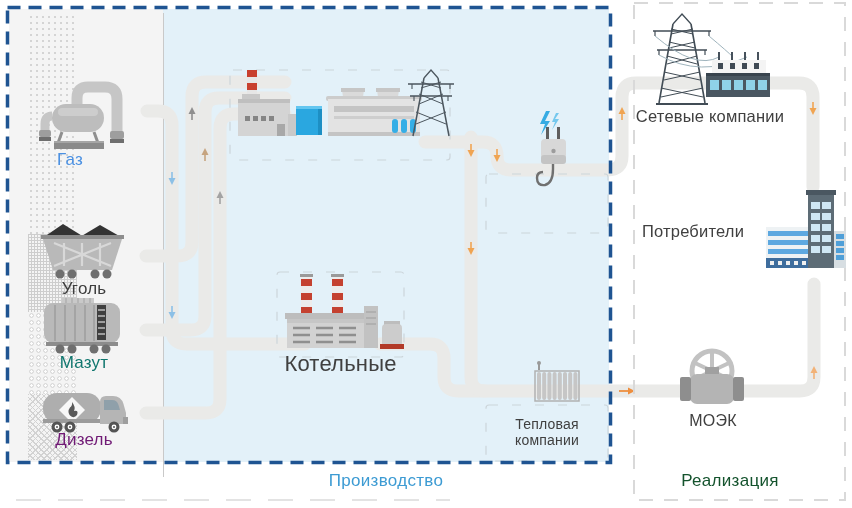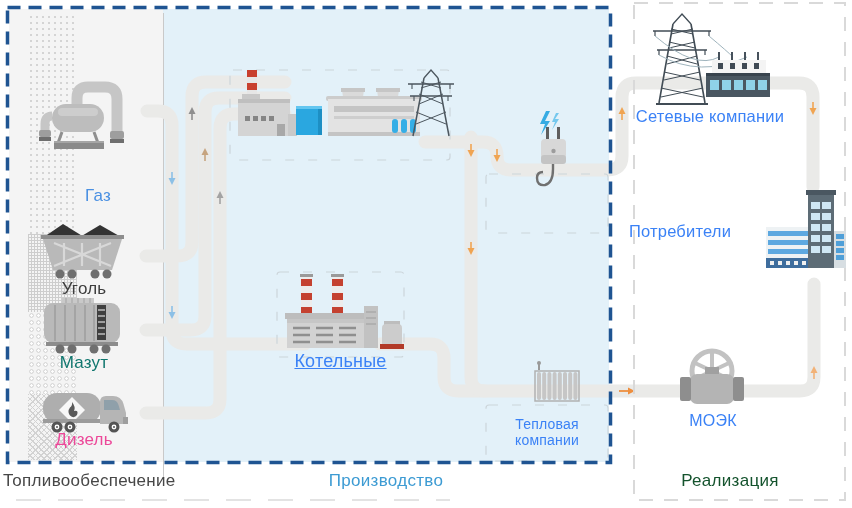--- a/index.html
+++ b/index.html
@@ -7,26 +7,26 @@
          font-family:"Liberation Sans",sans-serif;}
   .bg{position:absolute;}
   #bg-fuel{left:9px;top:9px;width:154px;height:453px;background:#f4f4f4;}
   #bg-prod{left:163px;top:9px;width:446px;height:453px;background:#e3f1f9;}
   #tex{position:absolute;left:28px;top:14px;width:49px;height:446px;opacity:.85;}
   #tex .t1{height:220px;background-image:radial-gradient(#cfcfcf 0.8px,transparent 1px);background-size:6px 6px;}
   #tex .t2{height:78px;background-image:linear-gradient(#c7c7c7 1px,transparent 1px),linear-gradient(90deg,#c7c7c7 1px,transparent 1px);background-size:3px 3px;}
   #tex .t3{height:82px;background-image:radial-gradient(circle,#ffffff 1px,#c9c9c9 1.6px,transparent 2.8px);background-size:7px 7px;}
   #tex .t4{height:66px;background-image:repeating-linear-gradient(45deg,#cdcdcd 0 1px,transparent 1px 4px),repeating-linear-gradient(-45deg,#cdcdcd 0 1px,transparent 1px 4px);}
   svg{position:absolute;left:0;top:0;}
-  .lbl{position:absolute;font-size:16px;color:#3b82f6;text-align:center;letter-spacing:.2px;line-height:1.15;}
+  .lbl{position:absolute;font-size:16px;color:#404040;text-align:center;letter-spacing:.2px;line-height:1.15;}
   .lbl-fuel{font-size:17px;}
   .c-gas{color:#4a90e2;}
   .c-coal{color:#3d3d3d;}
   .c-mazut{color:#0f766e;}
-  .c-diesel{color:#ec4899;}
+  .c-diesel{color:#701a75;}
   .c-prod{color:#3d9bd3;}
   .c-sales{color:#14532d;}
   .c-dark{color:#474747;}
   .lbl-bottom{font-size:17px;letter-spacing:.3px;}
 </style>
 </head>
 <body>
 
 <div id="stage">
 
@@ -333,33 +333,32 @@
       <circle cx="712" cy="371" r="20" fill="none" stroke="#c2c2c2" stroke-width="5"></circle>
       <path d="M712 352 V390 M695 363 L729 379 M729 363 L695 379" stroke="#c2c2c2" stroke-width="4"></path>
       <circle cx="712" cy="371" r="4" fill="#a0a0a0"></circle>
       <rect x="705" y="367" width="14" height="9" fill="#a0a0a0"></rect>
       <rect x="690" y="374" width="44" height="30" rx="7" fill="#b4b4b4"></rect>
       <rect x="680" y="377" width="11" height="24" rx="2" fill="#8e8e8e"></rect>
       <rect x="733" y="377" width="11" height="24" rx="2" fill="#8e8e8e"></rect>
     </g>
   </svg>
 
-  <div class="lbl lbl-fuel c-gas" style="left:28px;top:150px;width:140px;margin-top:36px;">Газ</div>
+  <div class="lbl lbl-fuel c-gas" style="left:0;top:150px;width:140px;">Газ</div>
   <div class="lbl lbl-fuel c-coal" style="left:14px;top:279px;width:140px;">Уголь</div>
   <div class="lbl lbl-fuel c-mazut" style="left:14px;top:353px;width:140px;">Мазут</div>
   <div class="lbl lbl-fuel c-diesel" style="left:14px;top:430px;width:140px;">Дизель</div>
 
-  <div class="lbl" style="left:277px;top:351px;width:127px;font-size:18px;text-decoration:underline;">Котельные</div>
+  <div class="lbl" style="left:277px;top:351px;width:127px;font-size:22px;">Котельные</div>
 
   <div class="lbl" style="left:483px;top:416px;width:128px;font-size:14px;">
     <div>Тепловая</div>
     <div>компании</div>
   </div>
 
   <div class="lbl" style="left:630px;top:107px;width:160px;font-size:16.5px;">Сетевые компании</div>
-  <div class="lbl" style="left:600px;top:222px;width:160px;font-size:16.5px;">Потребители</div>
+  <div class="lbl" style="left:613px;top:222px;width:160px;font-size:16.5px;">Потребители</div>
   <div class="lbl" style="left:633px;top:412px;width:160px;font-size:16px;">МОЭК</div>
 
-  <div class="lbl lbl-bottom c-dark" style="left:3px;top:471px;width:200px;text-align:left;">Топливообеспечение</div>
   <div class="lbl lbl-bottom c-prod" style="left:286px;top:471px;width:200px;">Производство</div>
   <div class="lbl lbl-bottom c-sales" style="left:650px;top:471px;width:160px;">Реализация</div>
 
 </div>
 
 </body></html>

